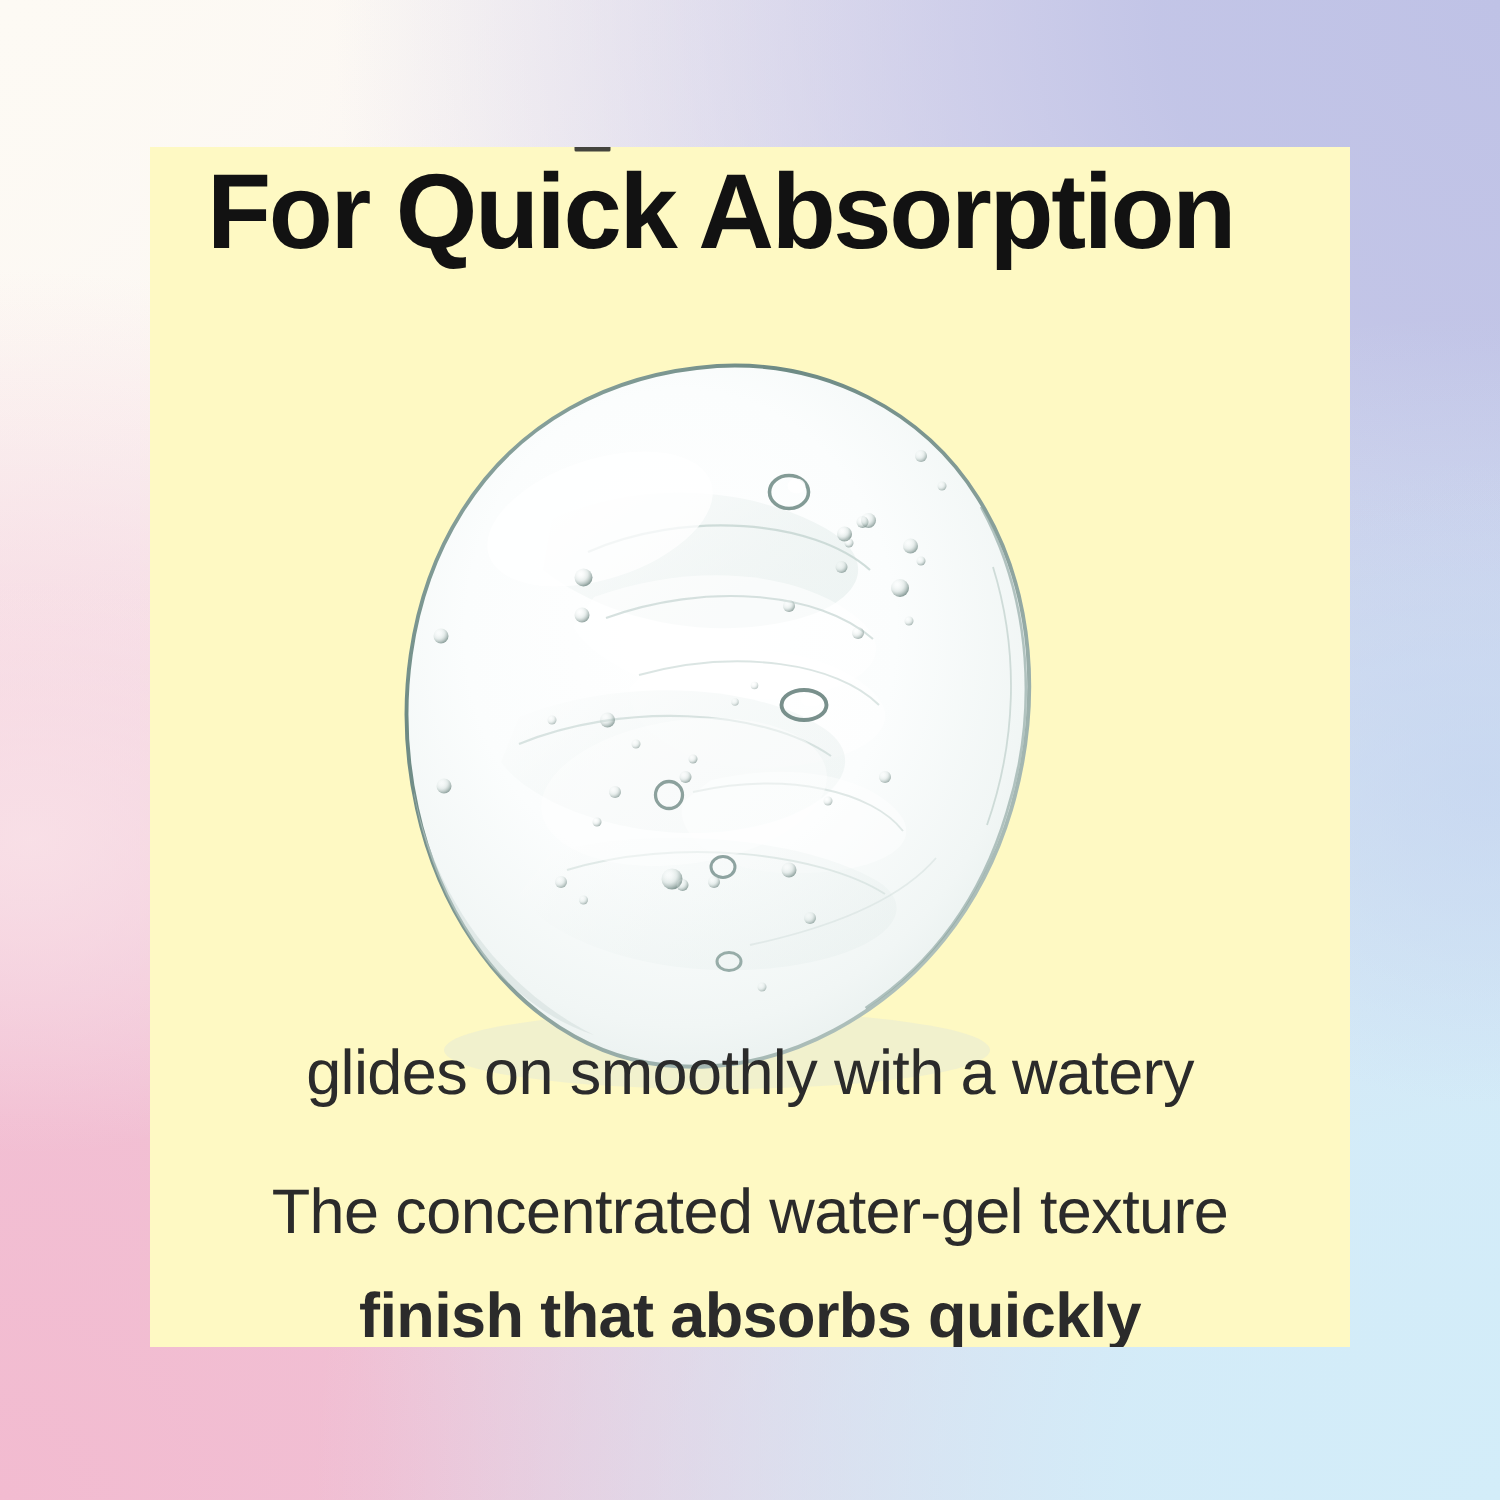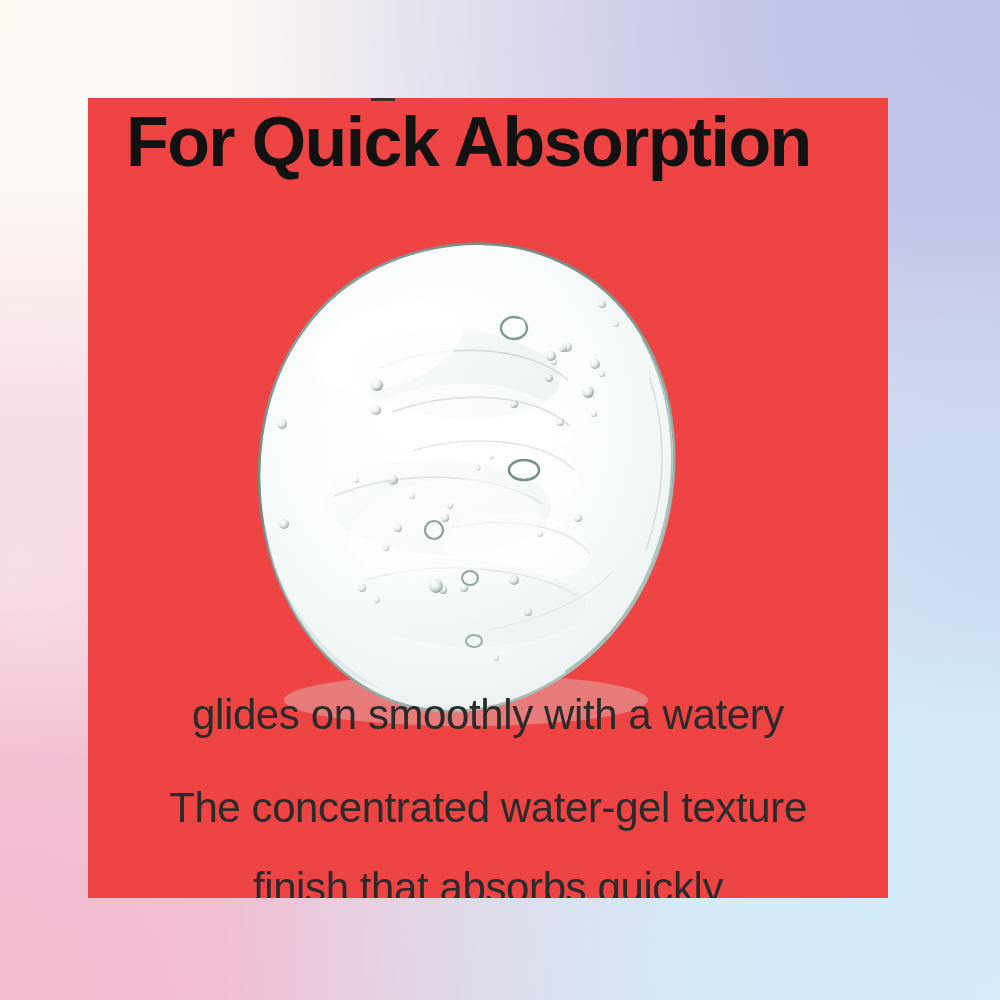--- a/index.html
+++ b/index.html
@@ -49,25 +49,25 @@
     background: radial-gradient(ellipse 38% 30% at 2% 56%, rgba(249,226,232,0.85) 0%, rgba(249,226,232,0) 70%);
   }
   .bg-tint-mr {
     position: absolute; inset: 0;
     background: radial-gradient(ellipse 34% 30% at 99% 52%, rgba(198,214,240,0.75) 0%, rgba(198,214,240,0) 72%);
   }
 
   
   #card {
     position: absolute;
-    left: 88px;
+    left: 100px;
     top: 98px;
     width: 800px;
     height: 800px;
-    background: #ef4444;
+    background: #fef9c3;
     overflow: hidden;
   }
 
   
   .clipped-fragment {
     position: absolute;
     top: -3px;
     left: 283px;
     width: 24px;
     height: 6px;
@@ -125,21 +125,22 @@
     white-space: nowrap;
   }
   .copy-line.truncated {
     height: 50px;
     overflow: hidden;
     align-items: flex-start;
   }
   .copy-line.truncated .copy-text {
     display: block;
     line-height: 1;
-    margin-top: 13px;
+    margin-top: 2px;
+    font-weight: bold;
   }
 </style>
 </head>
 <body>
 
 <div id="stage">
 
   <div class="bg-base"></div>
   <div class="bg-tint-tl"></div>
   <div class="bg-tint-tr"></div>

